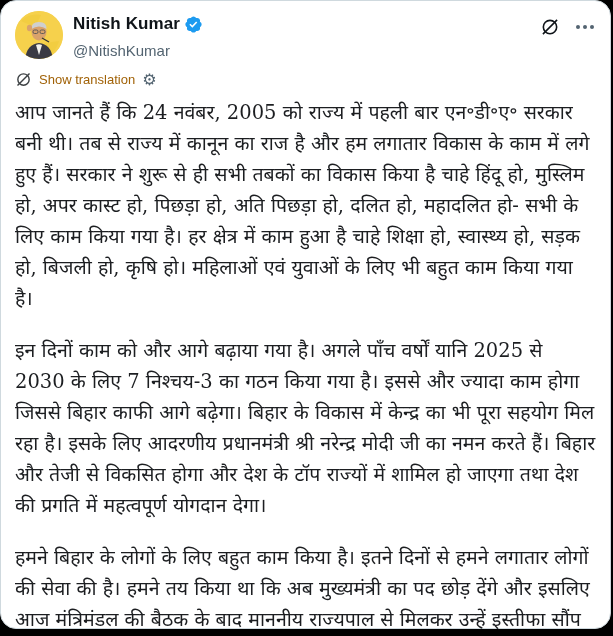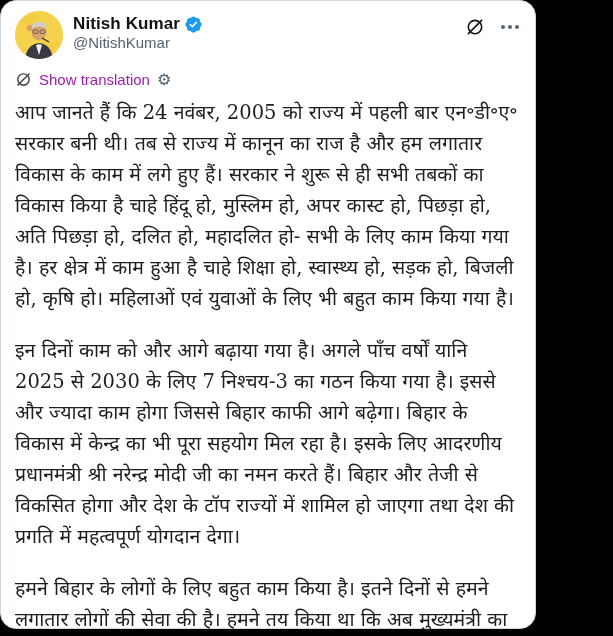--- a/index.html
+++ b/index.html
@@ -2,42 +2,42 @@
 <html><head>
 <meta charset="utf-8">
 <style>
   html,body{margin:0;padding:0;}
   body{
     width:613px;height:636px;overflow:hidden;background:#000;
     font-family:"Liberation Sans","DejaVu Sans",sans-serif;
     position:relative;
   }
   .card{
-    position:absolute;top:0;left:0;width:536px;height:629px;
+    position:absolute;top:0;left:0;width:611px;height:629px;
     background:#fff;border:1px solid #cfd9de;border-radius:16px;
     box-sizing:border-box;padding:10px 14px 0 14px;
   }
   
   .header{display:flex;align-items:flex-start;}
   .avatar{
     width:48px;height:48px;border-radius:50%;overflow:hidden;flex:none;
     cursor:pointer;background:#f6d14c;
   }
   .h-text{margin-left:10px;padding-top:3px;min-width:0;}
   .name-row{display:flex;align-items:center;gap:4px;cursor:pointer;}
   .display-name{font-weight:700;font-size:17px;color:#0f1419;letter-spacing:.1px;}
   .badge{width:19px;height:19px;flex:none;}
-  .handle{font-size:15px;color:#536471;margin-top:0;cursor:pointer;}
+  .handle{font-size:15px;color:#536471;margin-top:8px;cursor:pointer;}
   .h-actions{margin-left:auto;display:flex;align-items:center;gap:16px;padding-top:6px;padding-right:2px;}
   .grok-btn,.more-btn{cursor:pointer;display:flex;align-items:center;}
   .dots{display:flex;gap:3px;}
   .dots i{width:4px;height:4px;border-radius:50%;background:#536471;display:block;}
   
   .translate-row{display:flex;align-items:center;gap:7px;margin-top:12px;}
-  .translate-link{color:#a21caf;font-size:15px;cursor:pointer;}
+  .translate-link{color:#a16207;font-size:13px;cursor:pointer;}
   .gear{color:#536471;font-size:16px;line-height:16px;cursor:pointer;font-family:"DejaVu Sans",sans-serif;}
   
   .tweet-text{
     margin-top:9px;
     font-family:"DejaVu Serif","Liberation Serif",serif;
     font-size:19.5px;line-height:31px;color:#1c1e21;
   }
   .tweet-text p{margin:0 0 21px 0;}
   .tweet-text p:last-child{margin-bottom:10px;}
 </style>

